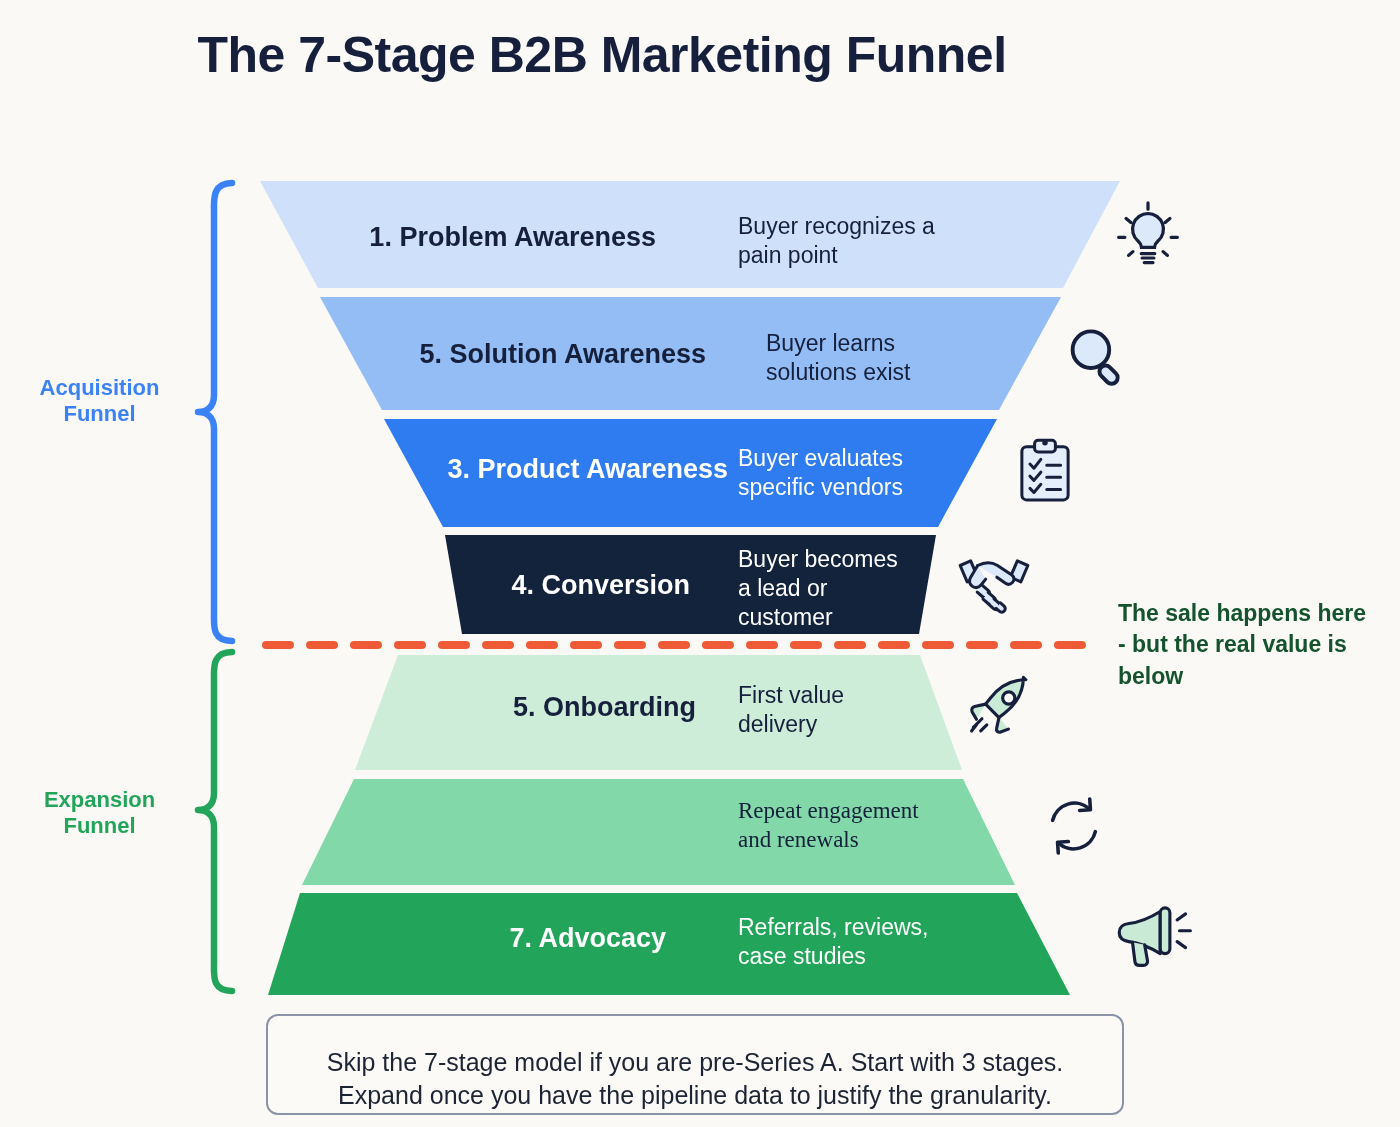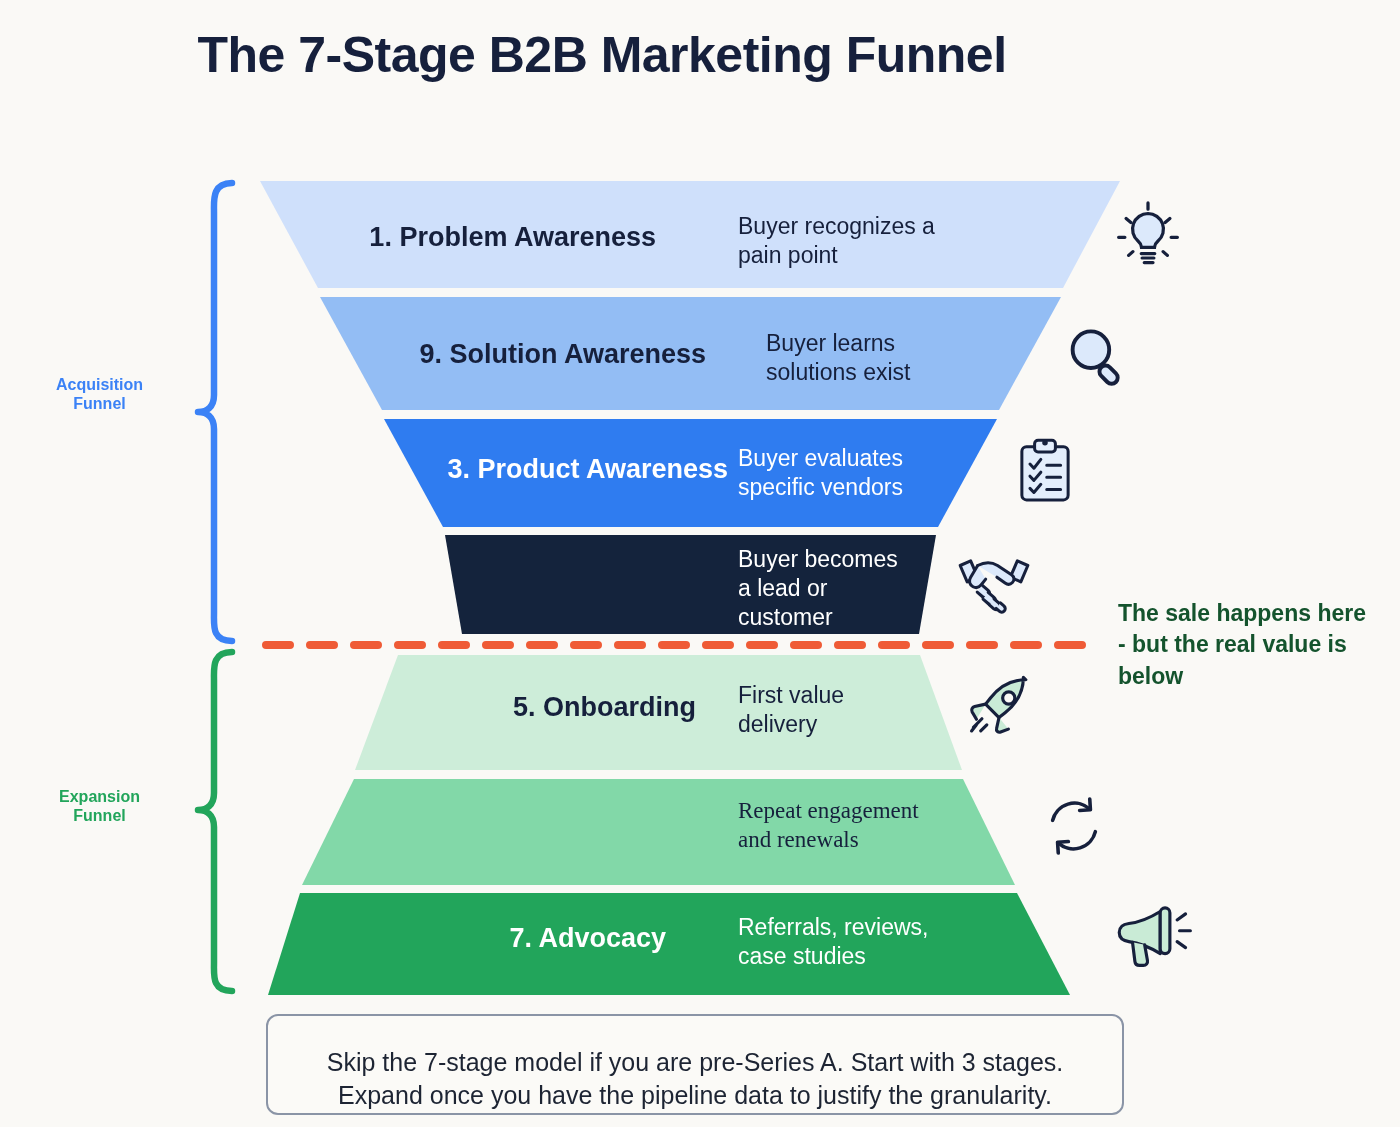--- a/index.html
+++ b/index.html
@@ -38,21 +38,21 @@
     font-size:23px;font-weight:400;
     line-height:1.26;
   }
 
   .dark-text{color:#16203c;}
   .light-text{color:#ffffff;}
 
   
   .brace-label{
     position:absolute;
-    font-size:16px;font-weight:bold;
+    font-size:22px;font-weight:bold;
     text-align:center;line-height:1.2;
     white-space:pre-line;
   }
   .brace-acq{color:#3b82f6;}
   .brace-exp{color:#22a55b;}
 
   
   .annotation{
     position:absolute;
     left:1118px;top:598px;width:250px;
@@ -110,28 +110,29 @@
 
   <div class="brace-label brace-acq" style="left:12px;top:375px;width:175px;">Acquisition
 Funnel</div>
   <div class="brace-label brace-exp" style="left:12px;top:787px;width:175px;">Expansion
 Funnel</div>
 
   <div class="band-label dark-text" style="left:300px;top:222px;width:356px;">1. Problem Awareness</div>
   <div class="band-desc dark-text" style="left:738px;top:212px;width:250px;white-space:pre-line;">Buyer recognizes a
 pain point</div>
 
-  <div class="band-label dark-text" style="left:350px;top:339px;width:356px;">9. Solution Awareness</div>
+  <div class="band-label dark-text" style="left:350px;top:339px;width:356px;">5. Solution Awareness</div>
   <div class="band-desc dark-text" style="left:738px;top:329px;width:250px;white-space:pre-line;margin-left:28px;">Buyer learns
 solutions exist</div>
 
   <div class="band-label light-text" style="left:372px;top:454px;width:356px;">3. Product Awareness</div>
   <div class="band-desc light-text" style="left:738px;top:444px;width:250px;white-space:pre-line;">Buyer evaluates
 specific vendors</div>
 
+  <div class="band-label light-text" style="left:330px;top:570px;width:360px;">4. Conversion</div>
   <div class="band-desc light-text" style="left:738px;top:545px;width:250px;white-space:pre-line;">Buyer becomes
 a lead or
 customer</div>
 
   <div class="band-label dark-text" style="left:340px;top:692px;width:356px;">5. Onboarding</div>
   <div class="band-desc dark-text" style="left:738px;top:681px;width:250px;white-space:pre-line;">First value
 delivery</div>
 
   <div class="band-desc dark-text" style="left:738px;top:797px;width:280px;white-space:pre-line;font-family:Liberation Serif, serif;">Repeat engagement
 and renewals</div>

